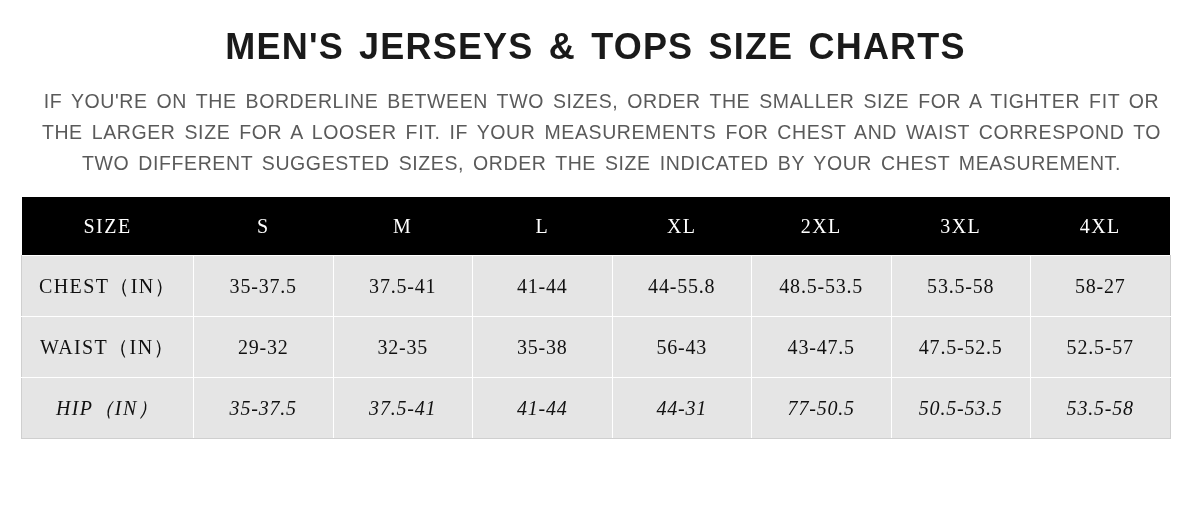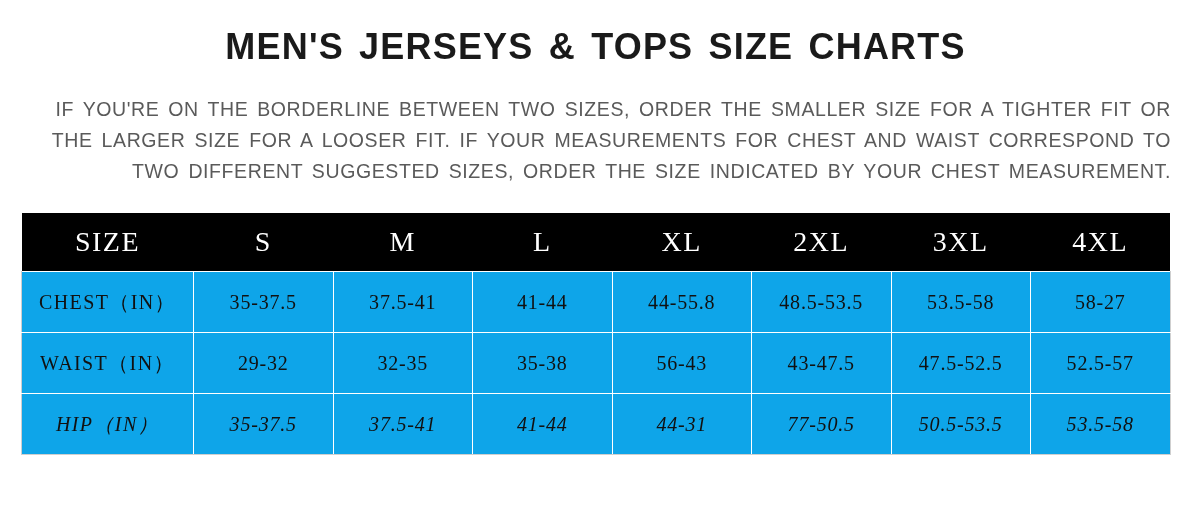--- a/index.html
+++ b/index.html
@@ -24,56 +24,56 @@
     padding: 26px 0 0 0;
     text-align: center;
     font-size: 36px;
     font-weight: bold;
     color: #1a1a1a;
     letter-spacing: 1.2px;
     word-spacing: 4px;
     font-family: "Liberation Sans", sans-serif;
   }
   .intro {
-    margin: 12px;
+    margin: 4px;
     padding: 14px 8px 0 20px;
     font-size: 19.5px;
     line-height: 31px;
     color: #5a5a5a;
     letter-spacing: 0.6px;
     word-spacing: 3px;
-    text-align: right;
+    text-align: center;
     font-family: "Liberation Sans", sans-serif;
   }
   .table-wrap {
     padding: 14px 21px 0 21px;
     box-sizing: border-box;
   }
   table.size-chart {
     border-collapse: collapse;
     width: 1149px;
     table-layout: fixed;
     font-family: "Liberation Serif", serif;
   }
   table.size-chart col.label-col { width: 172px; }
   table.size-chart col.size-col  { width: 139.5px; }
 
   table.size-chart thead th {
     background: #000000;
     color: #ffffff;
     font-weight: normal;
-    font-size: 28px;
+    font-size: 20px;
     height: 56px;
     text-align: center;
     vertical-align: middle;
     letter-spacing: 1.5px;
     border: none;
   }
   table.size-chart tbody td {
-    background: #0ea5e9;
+    background: #e5e5e5;
     color: #111111;
     font-size: 20px;
     height: 58px;
     text-align: center;
     vertical-align: middle;
     border: 1px solid #ffffff;
     letter-spacing: 0.8px;
   }
   table.size-chart tbody td.row-label {
     letter-spacing: 1.4px;

